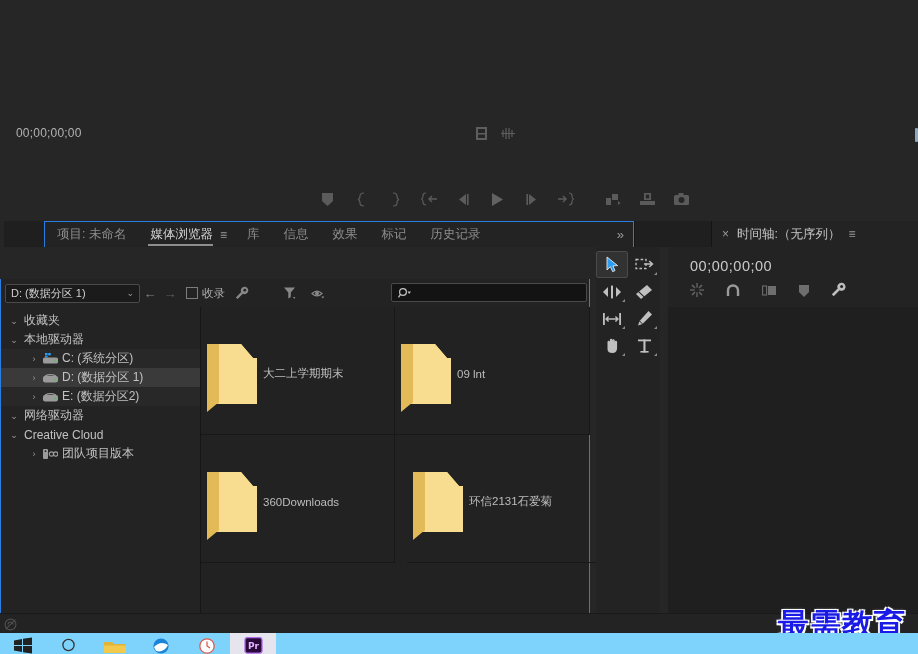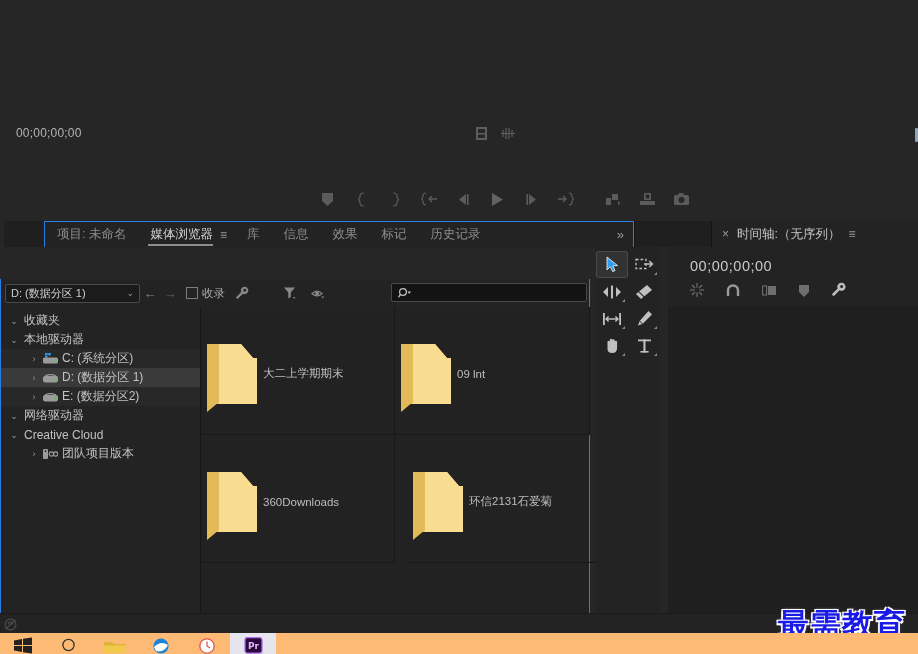--- a/index.html
+++ b/index.html
@@ -82,21 +82,21 @@
 
   
   .timeline{position:absolute;left:668px;top:247px;width:250px;height:366px;background:#232323;}
   .tl-tc{position:absolute;left:22px;top:11px;font-size:14.5px;color:#c9c9c9;letter-spacing:.5px;}
   .tl-icons{position:absolute;left:22px;top:35px;display:flex;gap:22px;align-items:center;}
   .tl-canvas{position:absolute;left:0;top:60px;right:0;bottom:0;background:#1f1f1f;}
 
   
   .botstrip{position:absolute;left:0;top:613px;width:918px;height:20px;background:#232323;border-top:1px solid #1a1a1a;}
   .botstrip .ic{position:absolute;left:4px;top:3px;opacity:.5;}
-  .taskbar{position:absolute;left:0;top:633px;width:918px;height:21px;background:#fdba74;display:flex;align-items:flex-end;}
+  .taskbar{position:absolute;left:0;top:633px;width:918px;height:21px;background:#7dd3fc;display:flex;align-items:flex-end;}
   .tbi{width:46px;height:21px;display:flex;align-items:flex-end;justify-content:center;}
   .tbi.active{background:#e6e4ec;}
   .watermark{position:absolute;right:12px;top:604px;font-family:"DejaVu Serif","Liberation Serif",serif;
              font-size:31px;font-weight:bold;color:#1a1ae6;
              text-shadow:-1.5px -1.5px 0 #fff,1.5px -1.5px 0 #fff,-1.5px 1.5px 0 #fff,1.5px 1.5px 0 #fff,0 0 3px #fff;
              letter-spacing:1px;}
 </style>
 </head>
 <body>
 

